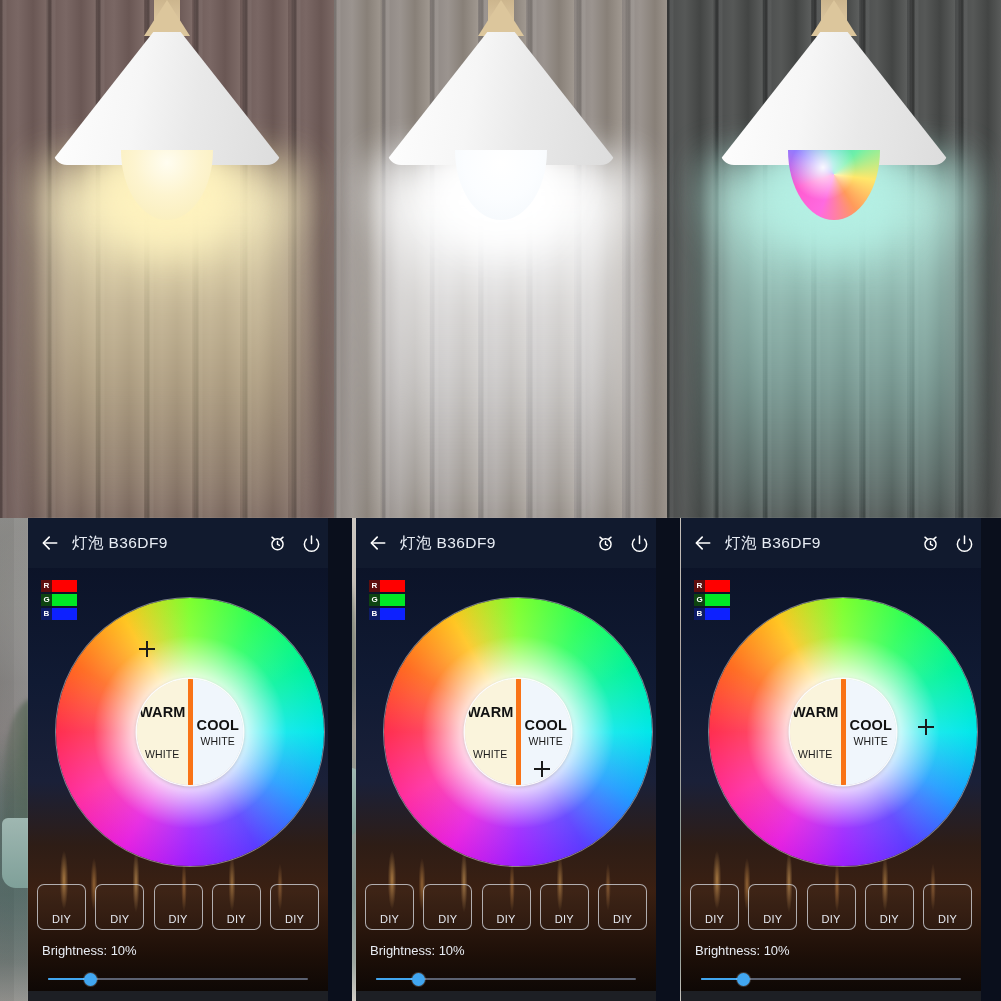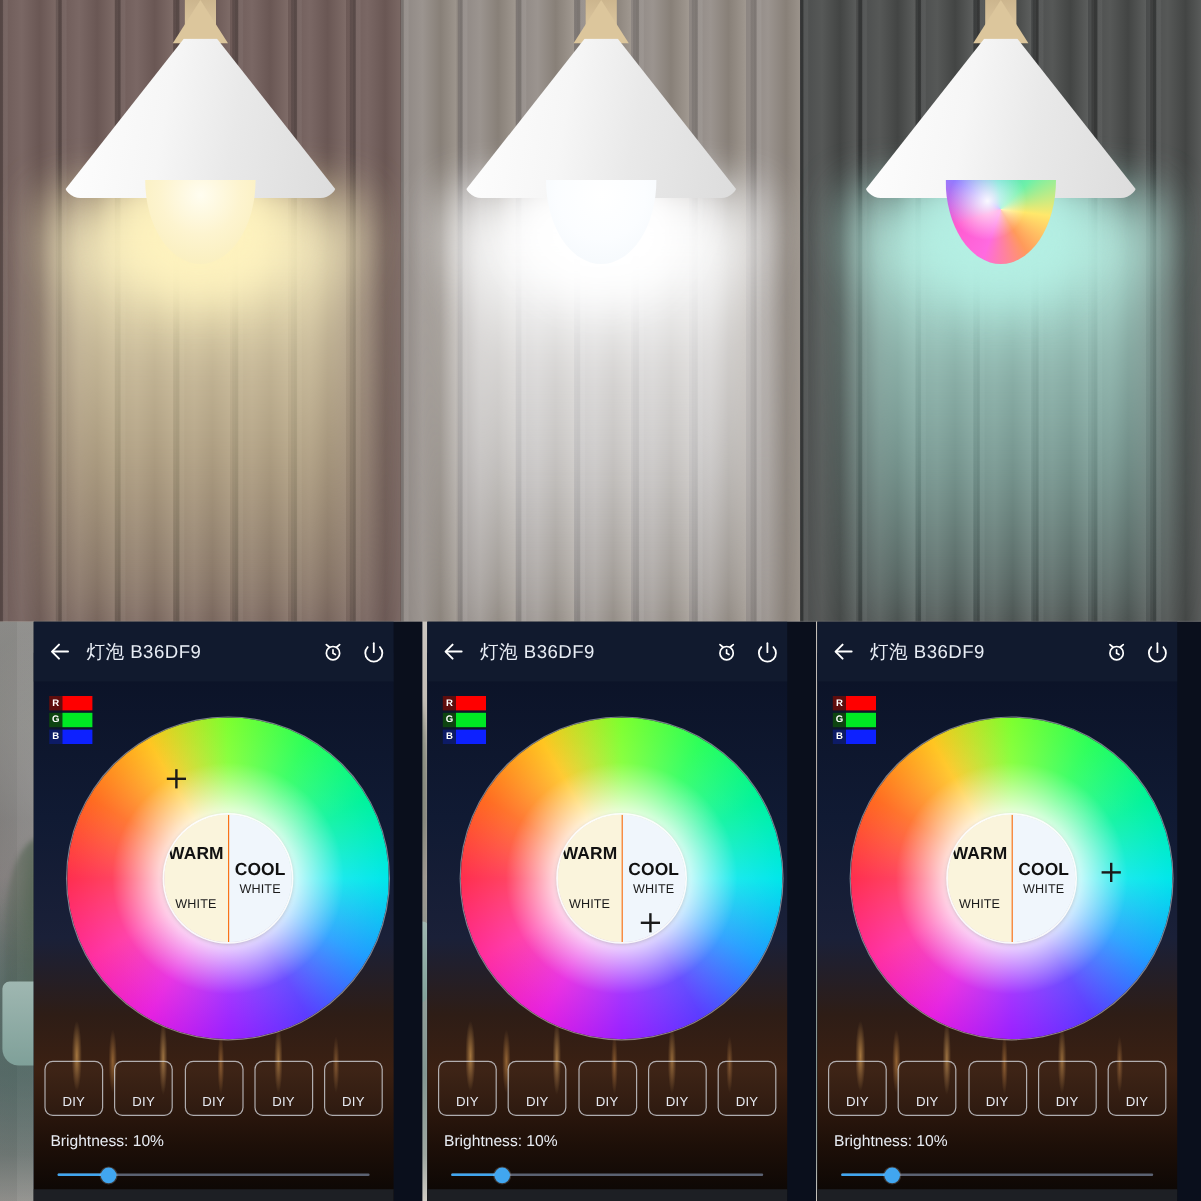--- a/index.html
+++ b/index.html
@@ -205,21 +205,21 @@
         #7dff2e 360deg);
     box-shadow:0 0 0 1px rgba(255,255,255,.45);
   }
   .innerdisc{position:absolute;left:50%;top:50%;transform:translate(-50%,-50%);
     width:106px;height:106px;border-radius:50%;overflow:hidden;
     box-shadow:0 0 0 1.5px rgba(255,255,255,.9), 0 1px 4px rgba(0,0,0,.35);
     display:flex;}
   .halfwarm{width:50%;height:100%;background:#faf4dc;display:flex;flex-direction:column;
     align-items:center;justify-content:center;gap:27px;}
   .halfcool{width:50%;height:100%;background:#f0f6fc;display:flex;flex-direction:column;
-    align-items:center;justify-content:center;border-left:1px solid #f97316;}
+    align-items:center;justify-content:center;border-left:5px solid #f97316;}
   .bigw{font-size:14.5px;font-weight:700;color:#111;letter-spacing:.1px;line-height:1;}
   .smw{font-size:10.5px;color:#1a1a1a;letter-spacing:.1px;margin-top:3px;line-height:1;}
 
   .cross{position:absolute;width:16px;height:16px;z-index:6;}
   .cross::before,.cross::after{content:"";position:absolute;background:#1a1a1a;}
   .cross::before{left:0;top:7px;width:16px;height:2px;}
   .cross::after{top:0;left:7px;width:2px;height:16px;}
 
   .diyrow{position:absolute;left:9px;top:366px;width:282px;display:flex;
     justify-content:space-between;z-index:4;}

